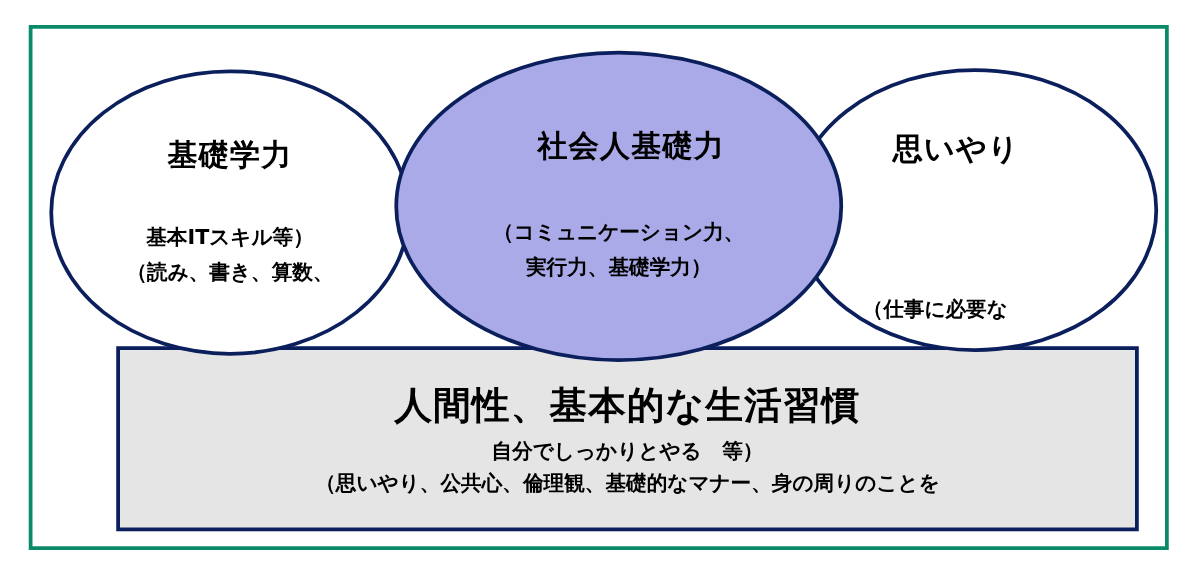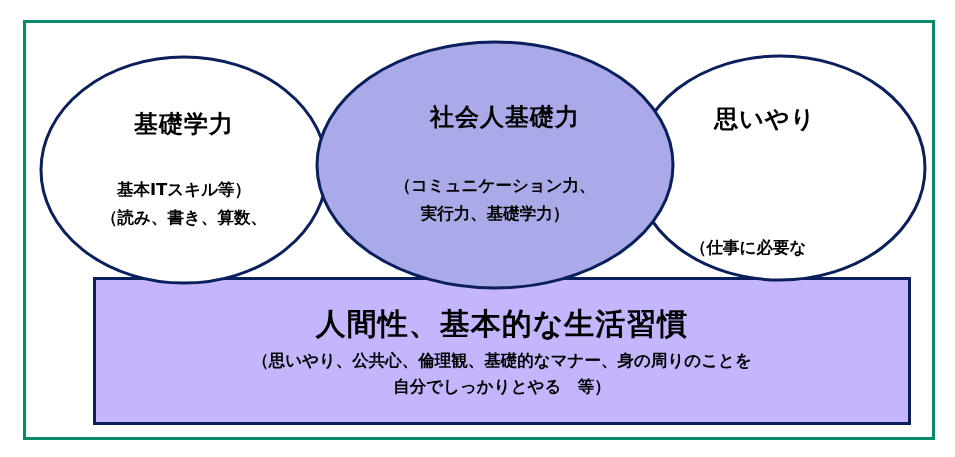--- a/index.html
+++ b/index.html
@@ -5,36 +5,36 @@
     html, body { margin: 0; padding: 0; background: #ffffff; }
     body { width: 955px; height: 457px; position: relative; overflow: hidden;
            font-family: "DejaVu Sans", "Liberation Sans", sans-serif; color: #000; }
     .frame { position: absolute; left: 23px; top: 20px; width: 906px; height: 414px;
              border: 3px solid #0b8a6a; box-sizing: content-box; }
     svg.shapes { position: absolute; left: 0; top: 0; }
     .label { position: absolute; text-align: center; white-space: nowrap; }
     .title { font-weight: bold; font-size: 24px; letter-spacing: 1px; }
     .sub { font-weight: bold; font-size: 16.5px; line-height: 28px; }
     .box { position: absolute; left: 93px; top: 277px; width: 812px; height: 142px;
-           border: 3px solid #0b1f5c; background: #c4b5fd; }
+           border: 3px solid #0b1f5c; background: #e5e5e5; }
     .box-title { position: absolute; left: 0; right: 0; top: 24px; text-align: center;
                  font-weight: bold; font-size: 30px; letter-spacing: 1px; }
     .box-sub { position: absolute; left: 0; right: 0; top: 68px; text-align: center;
                font-weight: bold; font-size: 16.5px; line-height: 26px; }
   </style>
 </head>
 <body>
 
 <div class="frame"></div>
 
 <div class="box">
   <div class="box-title">人間性、基本的な生活習慣</div>
   <div class="box-sub">
+    <div>自分でしっかりとやる　等）</div>
     <div>（思いやり、公共心、倫理観、基礎的なマナー、身の周りのことを</div>
-    <div>自分でしっかりとやる　等）</div>
   </div>
 </div>
 
 <svg class="shapes" width="955" height="457">
   <ellipse cx="184" cy="170" rx="143" ry="113" fill="#ffffff" stroke="#0b1f5c" stroke-width="3"></ellipse>
   <ellipse cx="780" cy="168" rx="145" ry="112" fill="#ffffff" stroke="#0b1f5c" stroke-width="3"></ellipse>
   <ellipse cx="495" cy="165" rx="178" ry="123" fill="#aaaae8" stroke="#0b1f5c" stroke-width="3"></ellipse>
 </svg>
 
 <div class="label title" style="left:104px; top:108px; width:160px;">基礎学力</div>

